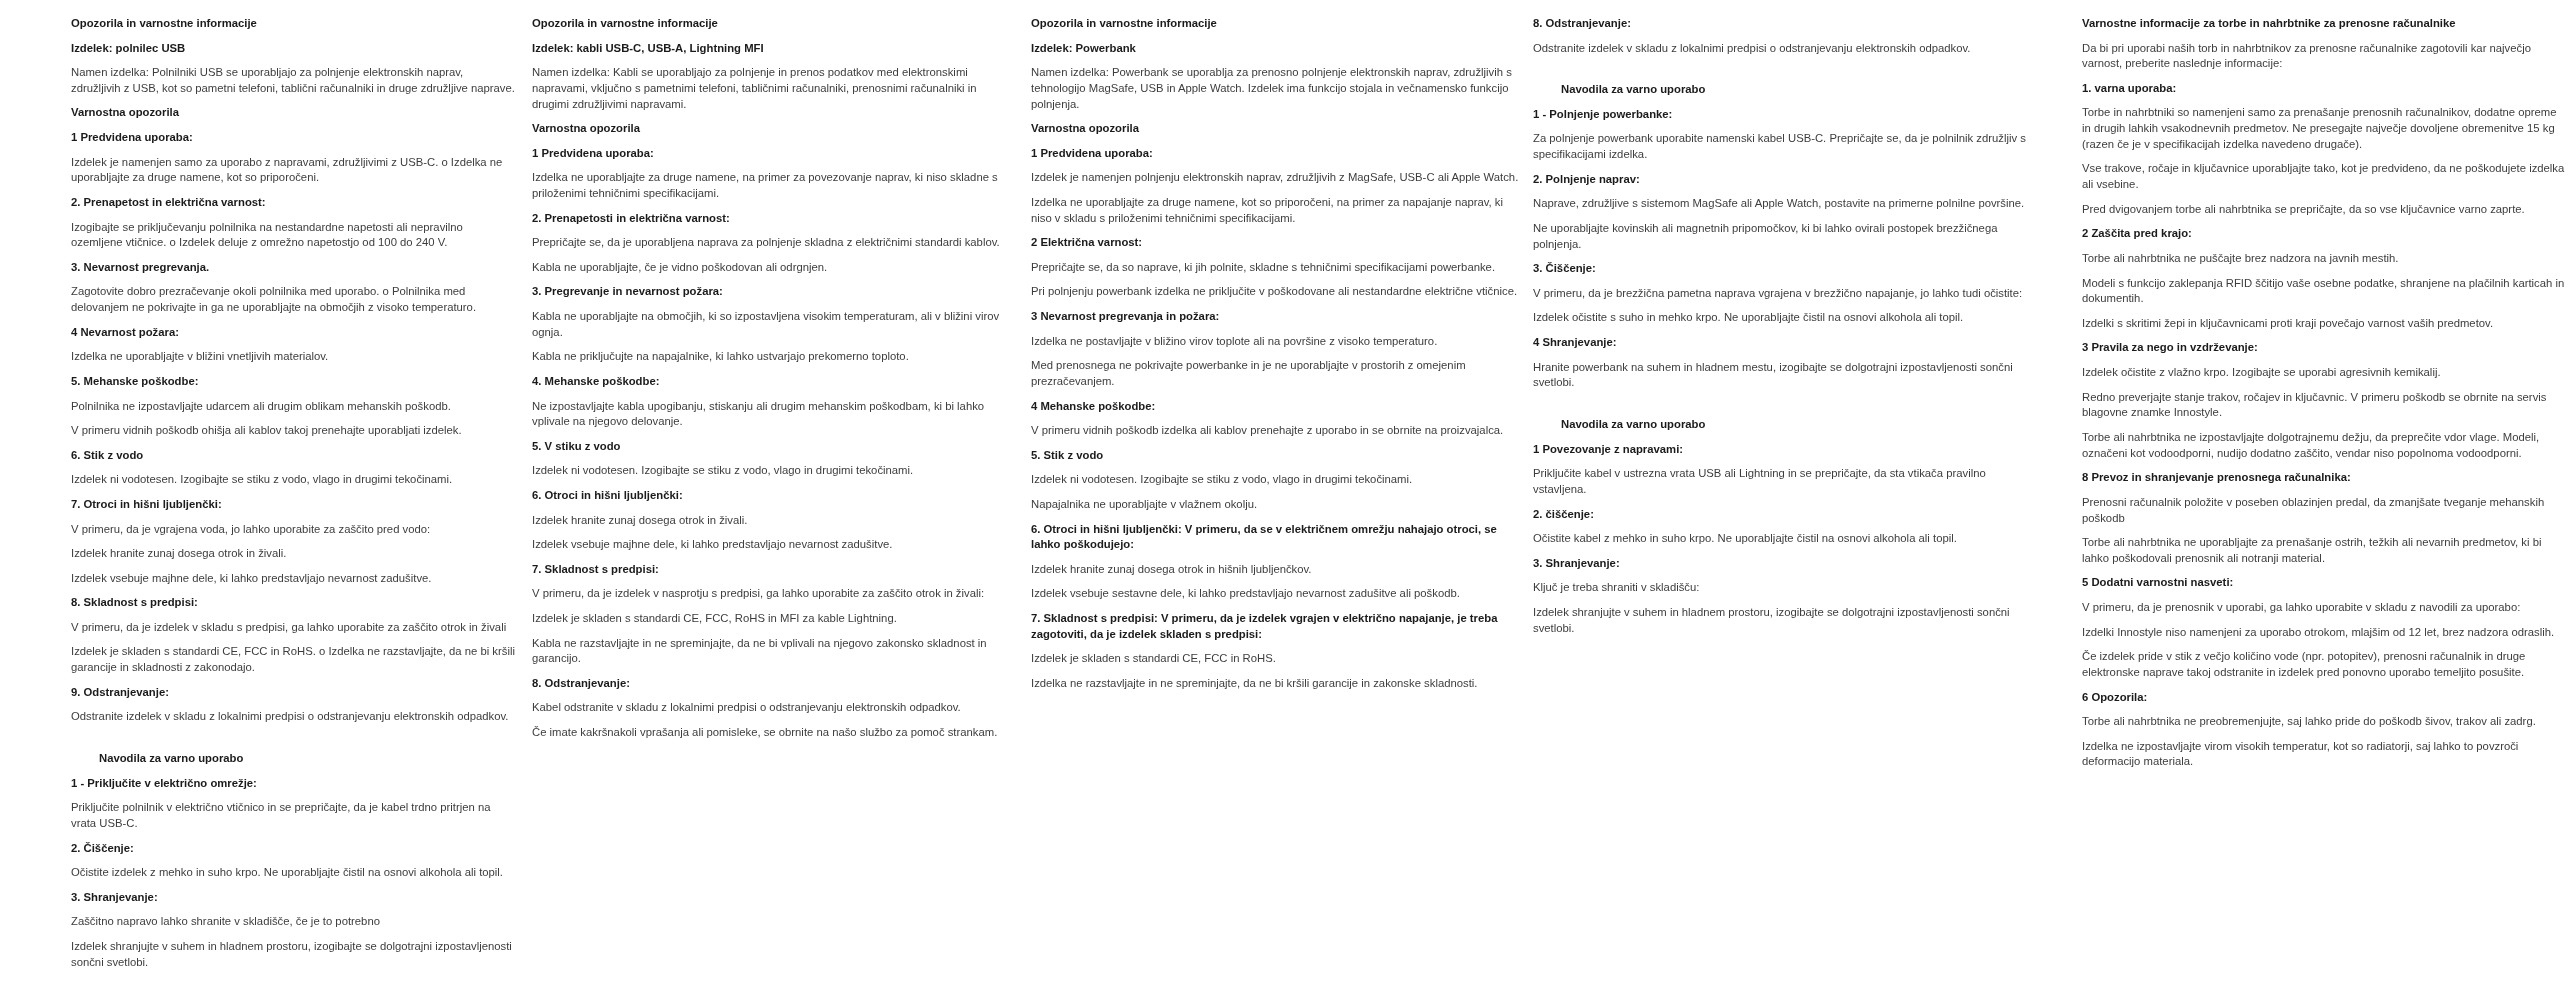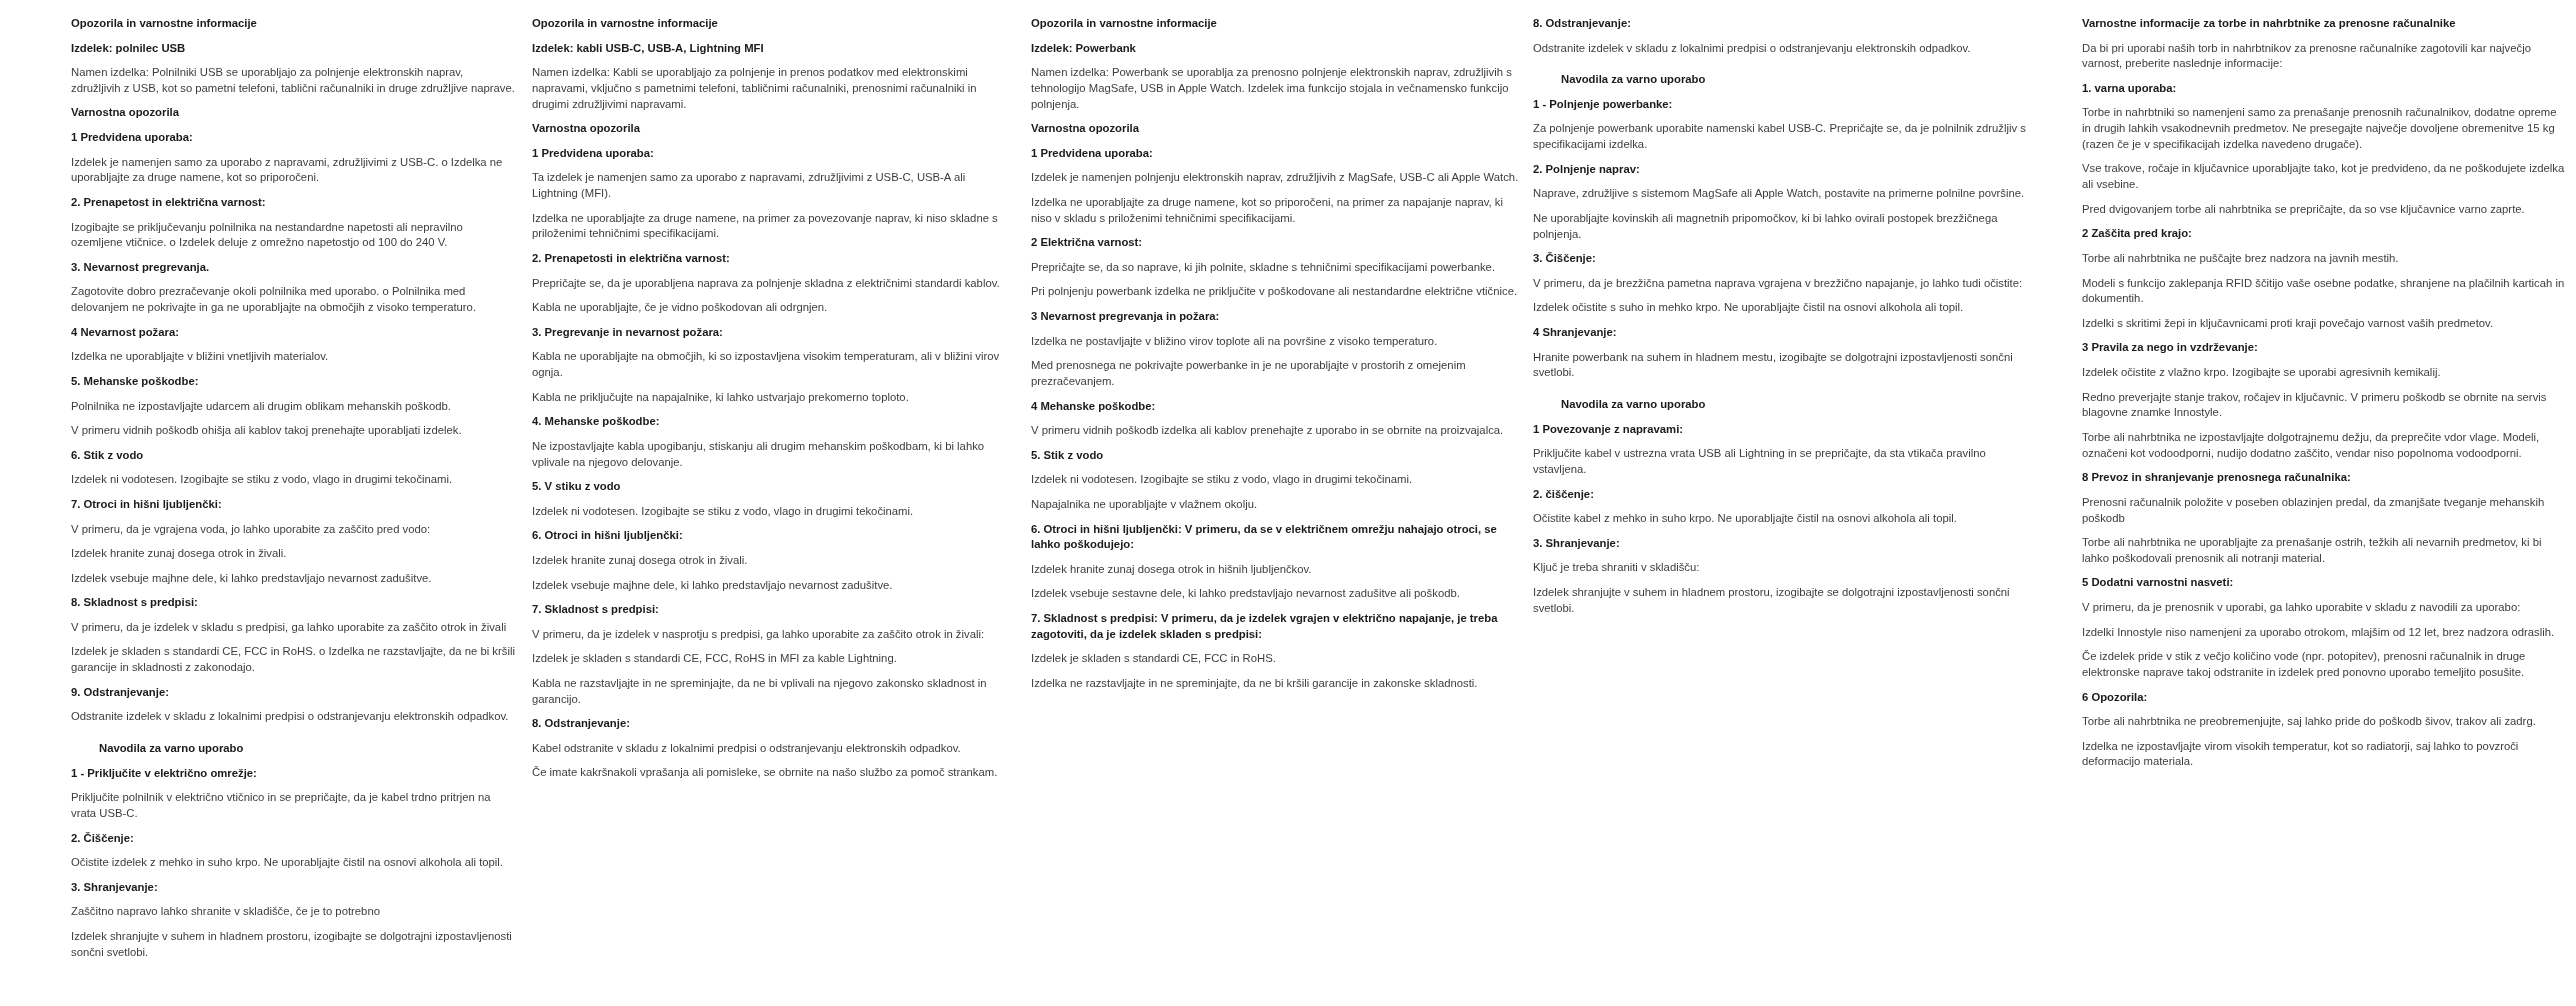--- a/index.html
+++ b/index.html
@@ -28,21 +28,21 @@
     font-size: 11.3px;
     line-height: 15.7px;
     margin: 0 0 8.9px 0;
     color: #3d3d3d;
     -webkit-font-smoothing: antialiased;
   }
   .block.h {
     font-weight: bold;
     color: #1b1b1b;
   }
-  .block.gap-sm { margin-top: 16px; padding-left: 28px; }
+  .block.gap-sm { margin-top: 26px; padding-left: 28px; }
   .block.gap-lg { margin-top: 52px; }
 </style>
 </head>
 <body>
 
 <div class="page" data-name="document-page" style="background: rgb(255, 255, 255);">
     <section class="column" data-name="column-usb-charger">
       <div class="block h" data-name="section-heading">Opozorila in varnostne informacije</div>
       <div class="block h" data-name="section-heading">Izdelek: polnilec USB</div>
       <div class="block p" data-name="paragraph">Namen izdelka: Polnilniki USB se uporabljajo za polnjenje elektronskih naprav, združljivih z USB, kot so pametni telefoni, tablični računalniki in druge združljive naprave.</div>
@@ -77,21 +77,20 @@
       <div class="block h" data-name="section-heading">3. Shranjevanje:</div>
       <div class="block p" data-name="paragraph">Zaščitno napravo lahko shranite v skladišče, če je to potrebno</div>
       <div class="block p" data-name="paragraph">Izdelek shranjujte v suhem in hladnem prostoru, izogibajte se dolgotrajni izpostavljenosti sončni svetlobi.</div>
     </section>
     <section class="column" data-name="column-cables">
       <div class="block h" data-name="section-heading">Opozorila in varnostne informacije</div>
       <div class="block h" data-name="section-heading">Izdelek: kabli USB-C, USB-A, Lightning MFI</div>
       <div class="block p" data-name="paragraph">Namen izdelka: Kabli se uporabljajo za polnjenje in prenos podatkov med elektronskimi napravami, vključno s pametnimi telefoni, tabličnimi računalniki, prenosnimi računalniki in drugimi združljivimi napravami.</div>
       <div class="block h" data-name="section-heading">Varnostna opozorila</div>
       <div class="block h" data-name="section-heading">1 Predvidena uporaba:</div>
-      <div class="block p" data-name="paragraph">Ta izdelek je namenjen samo za uporabo z napravami, združljivimi z USB-C, USB-A ali Lightning (MFI).</div>
       <div class="block p" data-name="paragraph">Izdelka ne uporabljajte za druge namene, na primer za povezovanje naprav, ki niso skladne s priloženimi tehničnimi specifikacijami.</div>
       <div class="block h" data-name="section-heading">2. Prenapetosti in električna varnost:</div>
       <div class="block p" data-name="paragraph">Prepričajte se, da je uporabljena naprava za polnjenje skladna z električnimi standardi kablov.</div>
       <div class="block p" data-name="paragraph">Kabla ne uporabljajte, če je vidno poškodovan ali odrgnjen.</div>
       <div class="block h" data-name="section-heading">3. Pregrevanje in nevarnost požara:</div>
       <div class="block p" data-name="paragraph">Kabla ne uporabljajte na območjih, ki so izpostavljena visokim temperaturam, ali v bližini virov ognja.</div>
       <div class="block p" data-name="paragraph">Kabla ne priključujte na napajalnike, ki lahko ustvarjajo prekomerno toploto.</div>
       <div class="block h" data-name="section-heading">4. Mehanske poškodbe:</div>
       <div class="block p" data-name="paragraph">Ne izpostavljajte kabla upogibanju, stiskanju ali drugim mehanskim poškodbam, ki bi lahko vplivale na njegovo delovanje.</div>
       <div class="block h" data-name="section-heading">5. V stiku z vodo</div>

